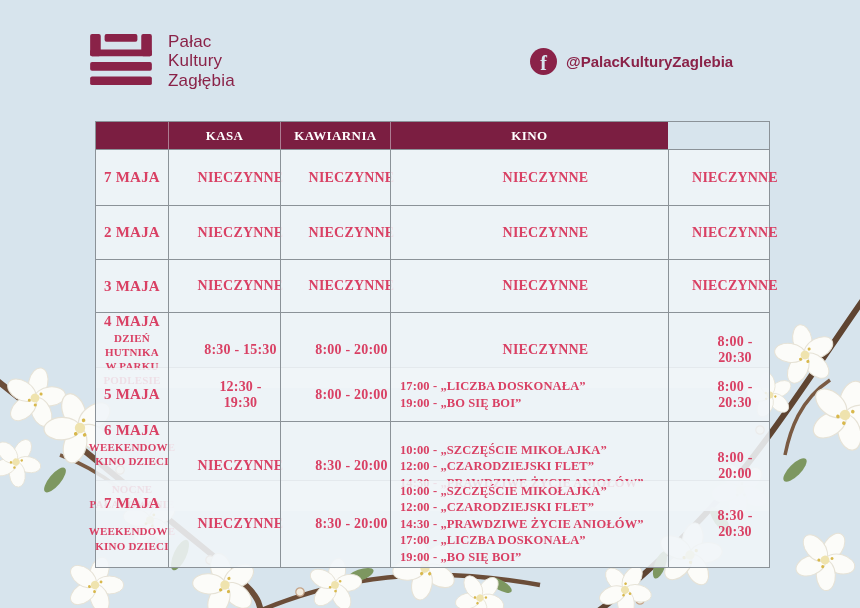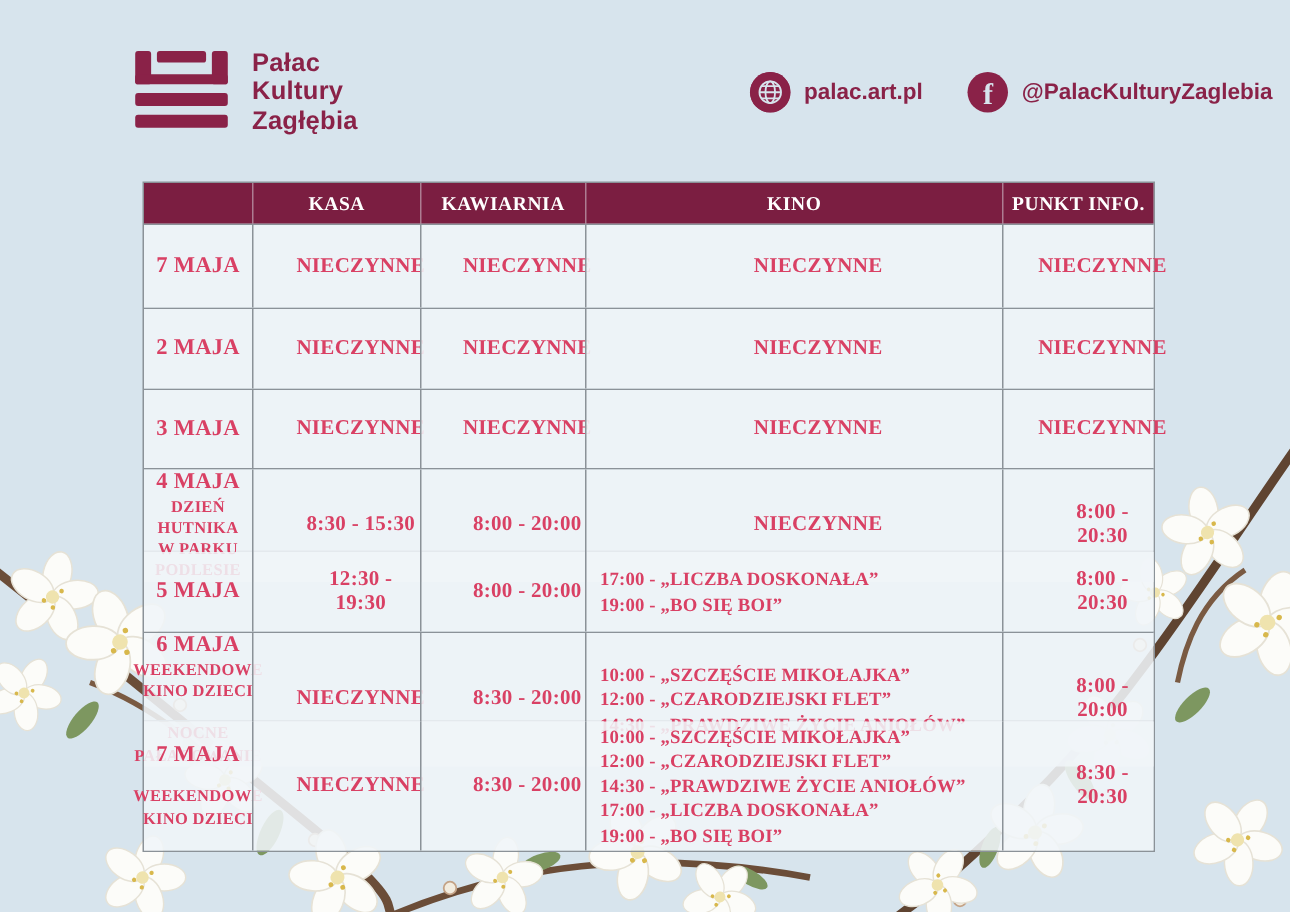--- a/index.html
+++ b/index.html
@@ -7,21 +7,21 @@
   .poster{
     position:relative;width:860px;height:608px;overflow:hidden;
     background:linear-gradient(180deg,#dde9f0 0%,#d7e4ed 45%,#cdddе8 70%,#cddde8 100%);
     background-color:#d7e4ed;
   }
   .flowers{position:absolute;left:0;top:0;z-index:0;}
 
   
   .brand{position:absolute;left:90px;top:32px;display:flex;align-items:center;z-index:2;}
   .brand .logo-mark{width:62px;height:54px;margin-right:16px;}
-  .brand .logo-text{color:#8a2248;font-weight:bold;font-size:17px;line-height:1.14;letter-spacing:.2px;}
+  .brand .logo-text{color:#8a2248;font-weight:normal;font-size:17px;line-height:1.14;letter-spacing:.2px;}
   .socials{position:absolute;left:500px;top:48px;display:flex;align-items:center;z-index:2;color:#8a2248;font-weight:bold;font-size:15px;}
   .socials .chip{display:flex;align-items:center;}
   .socials .icon-circle{width:27px;height:27px;border-radius:50%;background:#8a2248;display:flex;align-items:center;justify-content:center;margin-right:9px;}
   .socials .fb-f{color:#d7e4ed;font-size:20px;font-weight:bold;font-family:"Liberation Serif",serif;line-height:1;margin-top:3px;}
   .socials .gap{width:30px;}
 
   
   .sched{
     position:absolute;left:95px;top:121px;width:675px;z-index:1;
     border:1px solid #8b9298;box-sizing:border-box;
@@ -123,52 +123,36 @@
         <rect x="0" y="29" width="64" height="9" rx="2"></rect>
         <rect x="0" y="44" width="64" height="9" rx="2"></rect>
       </g>
     </svg>
     <div class="logo-text" style="white-space:pre-line;">Pałac
 Kultury
 Zagłębia</div>
   </div>
 
   <div class="socials">
-    <div class="chip">
-      <span class="icon-circle">
-        <svg width="27" height="27" viewBox="0 0 27 27">
-          <circle cx="13.5" cy="13.5" r="13.5" fill="#8a2248"></circle>
-          <g stroke="#d7e4ed" stroke-width="1.2" fill="none">
-            <circle cx="13.5" cy="13.5" r="7.2"></circle>
-            <ellipse cx="13.5" cy="13.5" rx="3.2" ry="7.2"></ellipse>
-            <line x1="6.3" y1="13.5" x2="20.7" y2="13.5"></line>
-            <line x1="7.4" y1="9.4" x2="19.6" y2="9.4"></line>
-            <line x1="7.4" y1="17.6" x2="19.6" y2="17.6"></line>
-          </g>
-        </svg>
-      </span>
-      <span>palac.art.pl</span>
-    </div>
     <div class="gap"></div>
     <div class="chip">
       <span class="icon-circle">
         <span class="fb-f">f</span>
       </span>
       <span>@PalacKulturyZaglebia</span>
     </div>
   </div>
 
   <div class="sched">
 
     <div class="t-row hrow">
       <div class="cell"></div>
       <div class="cell">KASA</div>
       <div class="cell">KAWIARNIA</div>
       <div class="cell">KINO</div>
-      <div class="cell">PUNKT INFO.</div>
     </div>
 
     <div class="t-row r1">
       <div class="cell"><span class="date">7 MAJA</span></div>
       <div class="cell"><span class="val">NIECZYNNE</span></div>
       <div class="cell"><span class="val">NIECZYNNE</span></div>
       <div class="cell"><span class="val">NIECZYNNE</span></div>
       <div class="cell"><span class="val">NIECZYNNE</span></div>
     </div>
 

